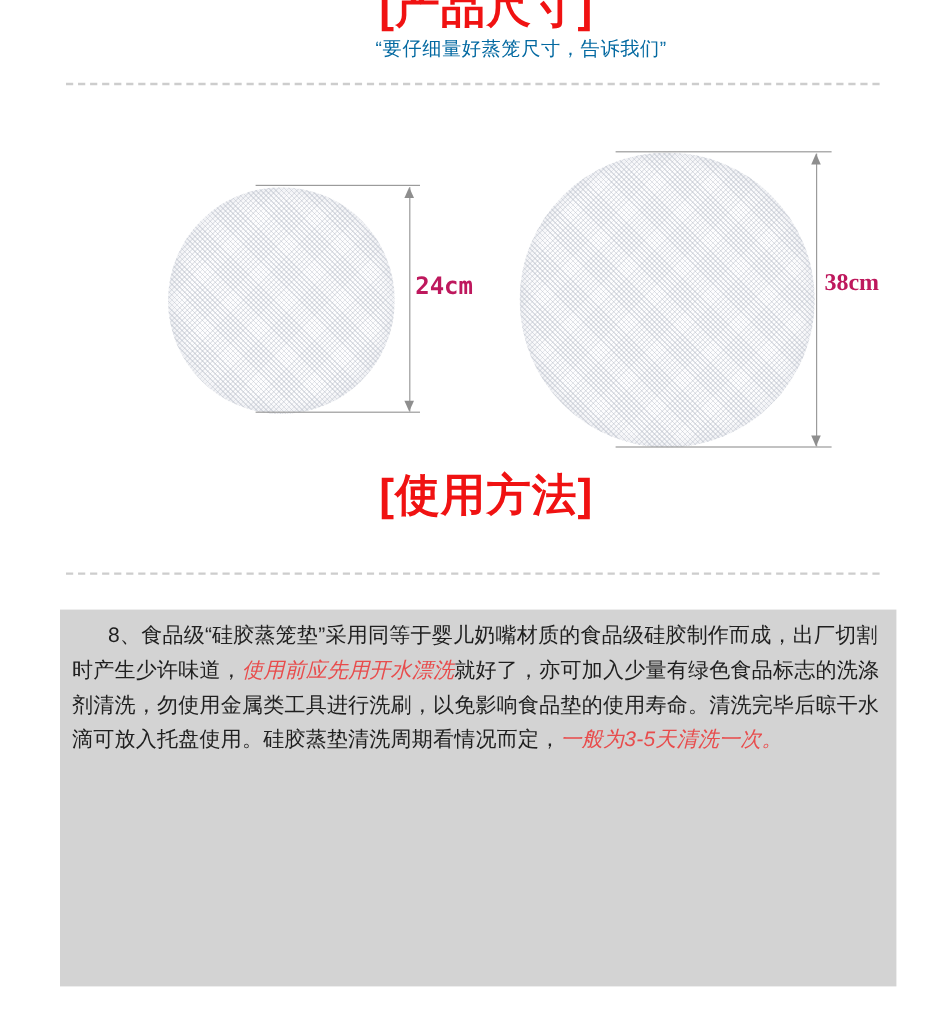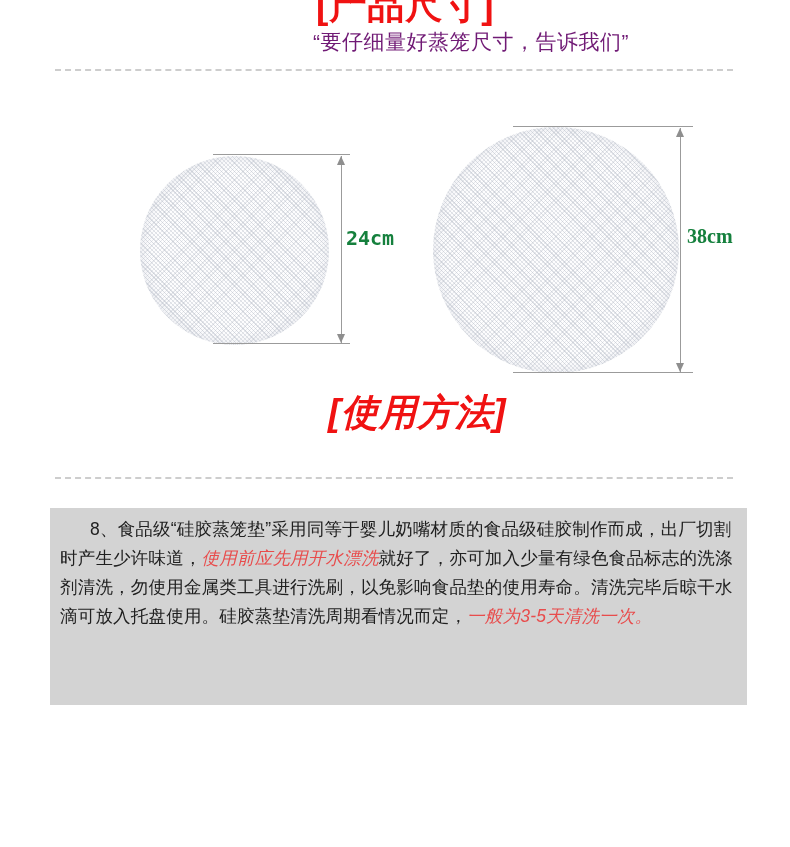--- a/index.html
+++ b/index.html
@@ -1,29 +1,29 @@
 <!DOCTYPE html>
 <html><head>
 <meta charset="utf-8">
 <style>
   * { margin:0; padding:0; box-sizing:border-box; }
   html,body { background:#fff; }
   .page {
-    position:relative; width:790px; height:705px; background:#ffffff;
+    position:relative; width:790px; height:847px; background:#ffffff;
     overflow:hidden;
     font-family:"Liberation Sans","DejaVu Sans",sans-serif;
   }
   .sec-title {
     position:absolute; color:#f01212; font-size:37px; font-weight:700;
     letter-spacing:1px; line-height:42px; white-space:nowrap;
   }
   .t1 { left:316px; top:-15px; }
-  .t2 { left:328px; top:392px;font-style:italic; }
+  .t2 { left:316px; top:392px; }
   .sec-subtitle {
-    position:absolute; color:#701a75; font-size:21px; letter-spacing:0.5px;
+    position:absolute; color:#0369a1; font-size:16px; letter-spacing:0.5px;
     line-height:22px; white-space:nowrap;
   }
   .s1 { left:313px; top:31px; }
   .s2 { left:303px; top:441px; }
   .dashed {
     position:absolute; left:55px; width:678px; height:0;
     border-top:2px dashed #cdcdcd;
   }
   .d1 { top:69px; }
   .d2 { top:477px; }
@@ -47,21 +47,21 @@
   .ext-top-l    { left:513px; top:126px; width:180px; height:1px; }
   .ext-bottom-l { left:513px; top:372px; width:180px; height:1px; }
   .vert-l       { left:680px; top:128px; width:1px;  height:244px; }
   .arr { position:absolute; width:0; height:0;
          border-left:4px solid transparent; border-right:4px solid transparent; }
   .arr-up   { border-bottom:9px solid #8e8e8e; }
   .arr-down { border-top:9px solid #8e8e8e; }
   .au-s { left:337px; top:156px; } .ad-s { left:337px; top:334px; }
   .au-l { left:676px; top:128px; } .ad-l { left:676px; top:363px; }
   .dim-label {
-    position:absolute; color:#15803d; font-size:20px; font-weight:700;
+    position:absolute; color:#be185d; font-size:20px; font-weight:700;
     font-family:"DejaVu Sans Mono",monospace; white-space:nowrap;
   }
   .lab-s { left:346px; top:226px; }
   .lab-l { left:687px; top:225px;font-family:Liberation Serif, serif; }
 
   
   .panel {
     position:absolute; left:50px; top:508px; width:697px; height:314px;
     background:#d3d3d3; padding:7px 0 0 10px;
   }

